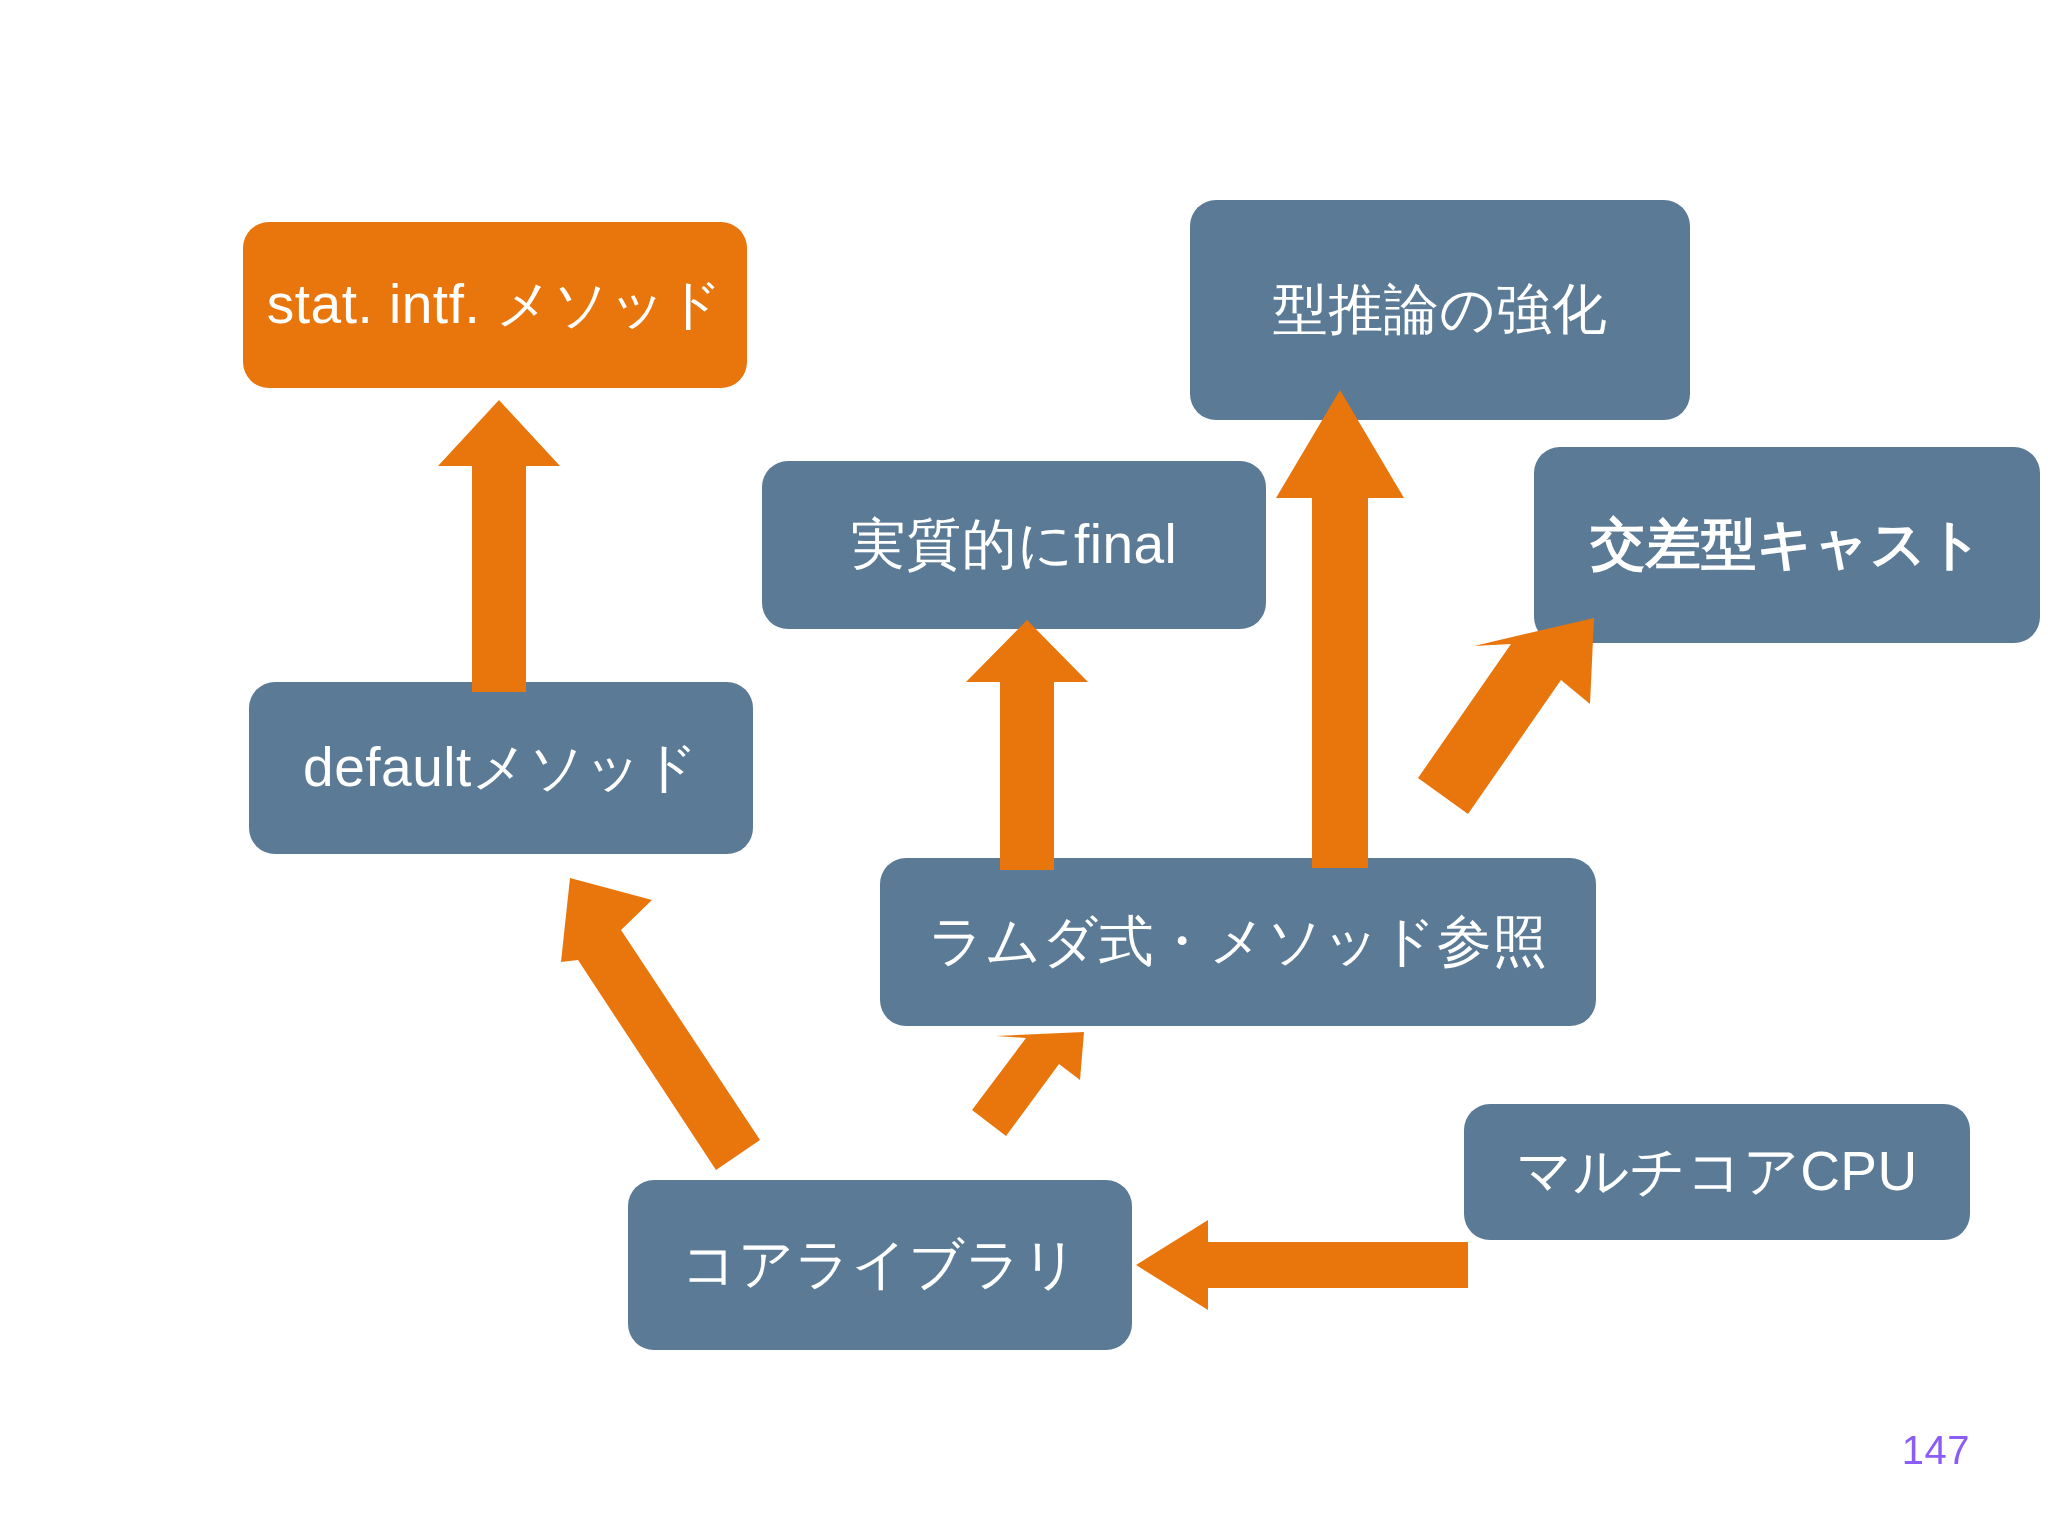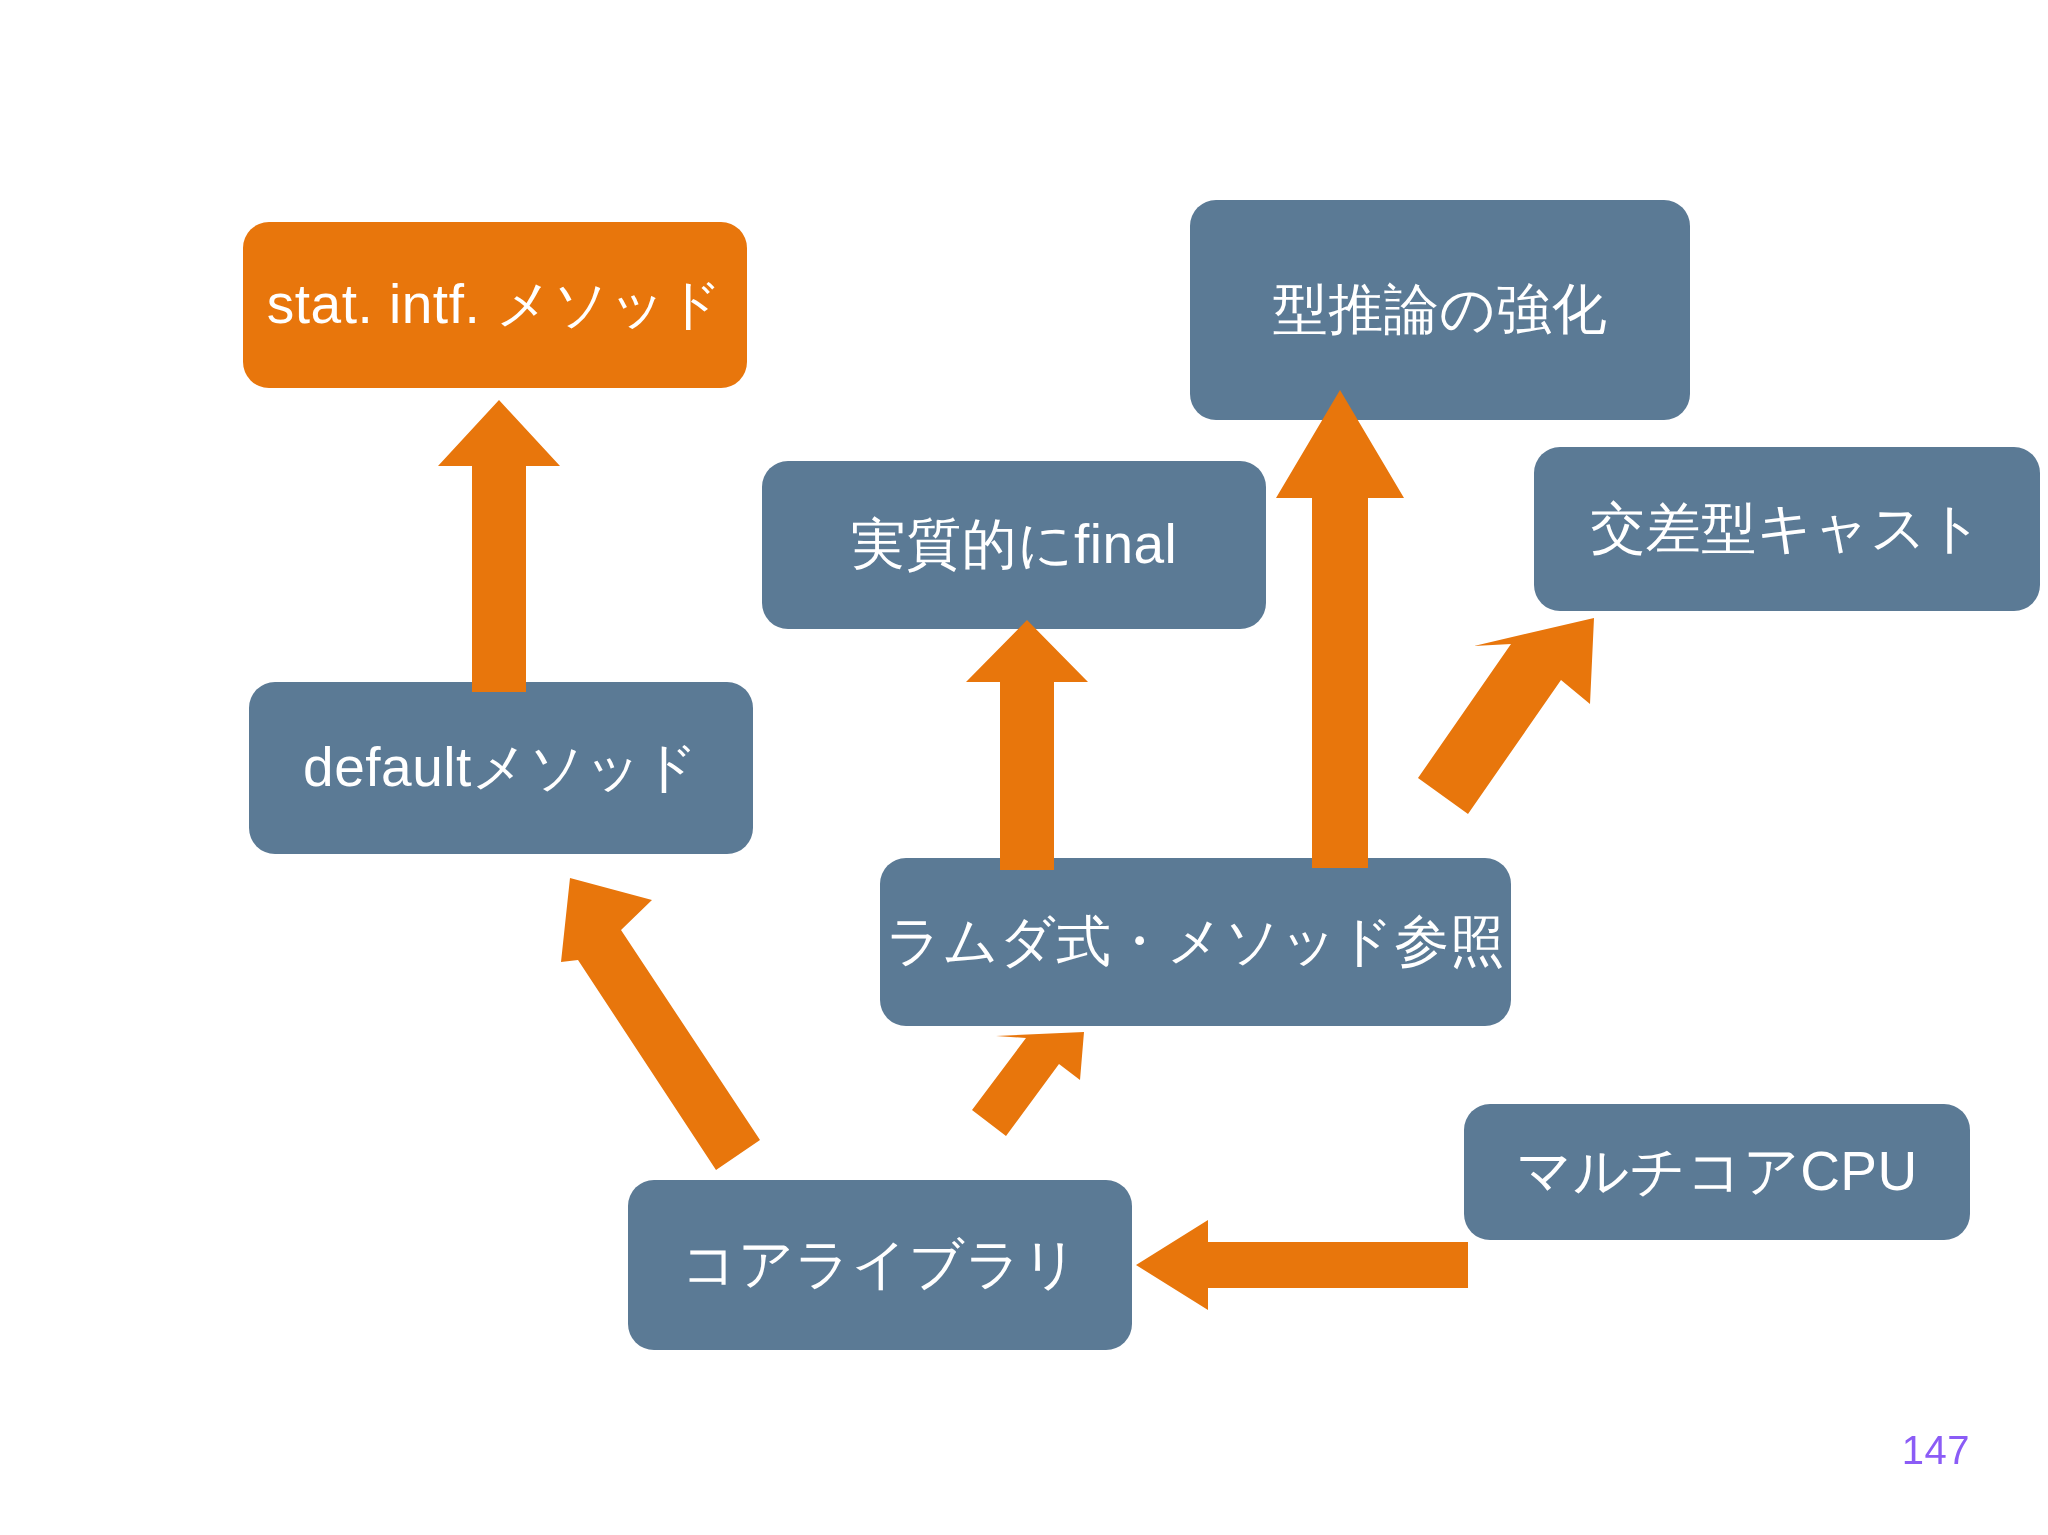--- a/index.html
+++ b/index.html
@@ -32,23 +32,23 @@
     text-align: center;
     padding: 0 14px;
   }
   .node.blue  { background: #5b7a95; }
   .node.orange{ background: #E8760C; }
 
   
   #node-static-interface-method { left: 243px;  top: 222px;  width: 504px;  height: 166px; font-size: 55px; }
   #node-type-inference          { left: 1190px; top: 200px;  width: 500px;  height: 220px; font-size: 55px; }
   #node-effectively-final       { left: 762px;  top: 445px;  width: 504px;  height: 168px; font-size: 55px; margin-top: 16px; }
-  #node-intersection-cast       { left: 1534px; top: 447px;  width: 506px;  height: 164px; font-size: 55px; }
+  #node-intersection-cast       { left: 1534px; top: 447px;  width: 506px;  height: 196px; font-size: 55px; font-weight: bold; }
   #node-default-method          { left: 249px;  top: 682px;  width: 504px;  height: 172px; font-size: 55px; }
-  #node-lambda-method-ref       { left: 880px;  top: 858px;  width: 631px;  height: 168px; font-size: 55px; text-align: right; }
+  #node-lambda-method-ref       { left: 880px;  top: 858px;  width: 716px;  height: 168px; font-size: 55px; text-align: right; }
   #node-core-library            { left: 628px;  top: 1180px; width: 504px;  height: 170px; font-size: 55px; }
   #node-multicore-cpu           { left: 1464px; top: 1104px; width: 506px;  height: 136px; font-size: 55px; }
 
   
   .arrow { position: absolute; }
   .arrow svg { display: block; width: 100%; height: 100%; overflow: visible; }
 
   #arrow-default-to-static      { left: 438px;  top: 400px;  width: 122px; height: 292px; }
   #arrow-lambda-to-final        { left: 966px;  top: 620px;  width: 122px; height: 250px; }
   #arrow-lambda-to-inference    { left: 1276px; top: 390px;  width: 128px; height: 478px; }

